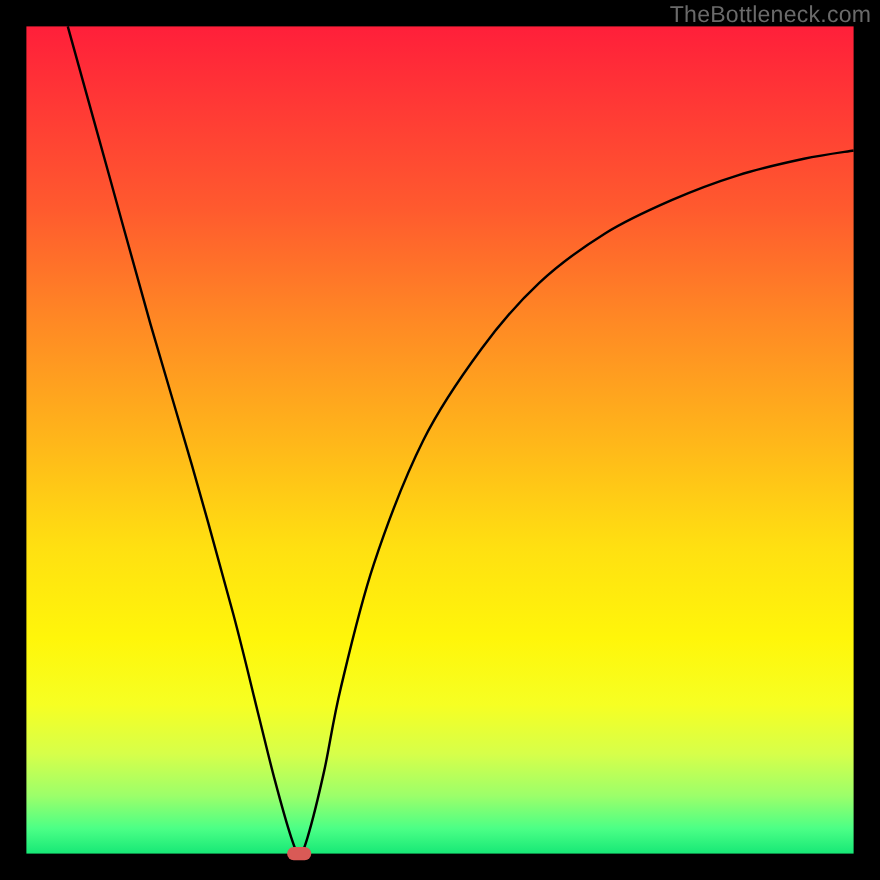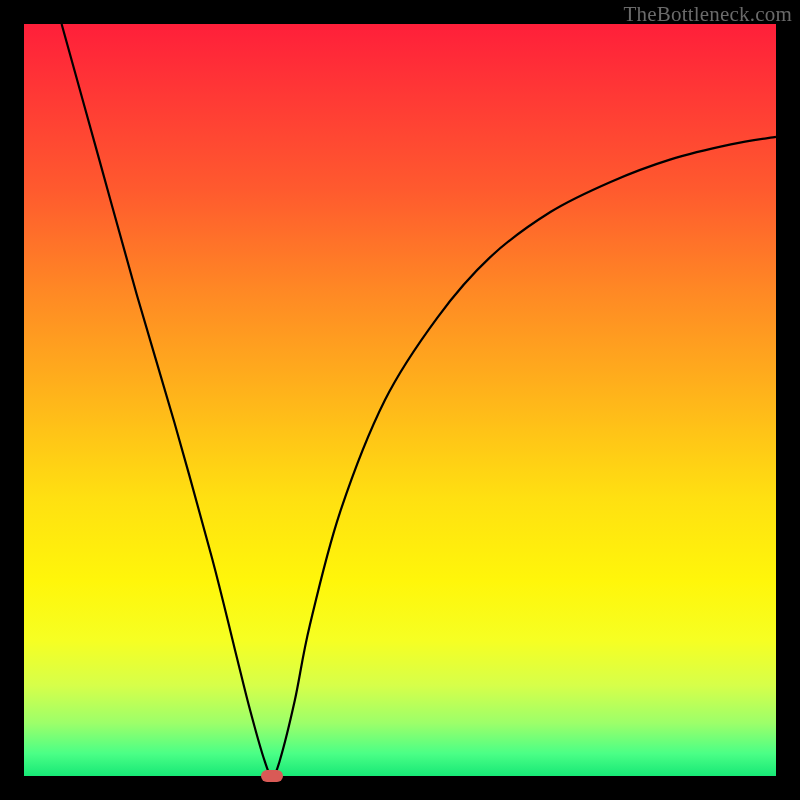--- a/index.html
+++ b/index.html
@@ -48,21 +48,21 @@
   }
   .watermark {
     position: absolute;
     top: 2px;
     right: 8px;
     font-size: 21px;
     font-weight: 500;
     color: #6a6a6a;
     letter-spacing: 0.2px;
     pointer-events: none;
-    font-family: Liberation Serif, serif;
+    font-family: Liberation Sans, sans-serif;
   }
   svg.curve {
     position: absolute;
     left: 0;
     top: 0;
     width: 752px;
     height: 752px;
     overflow: visible;
   }
 </style>

